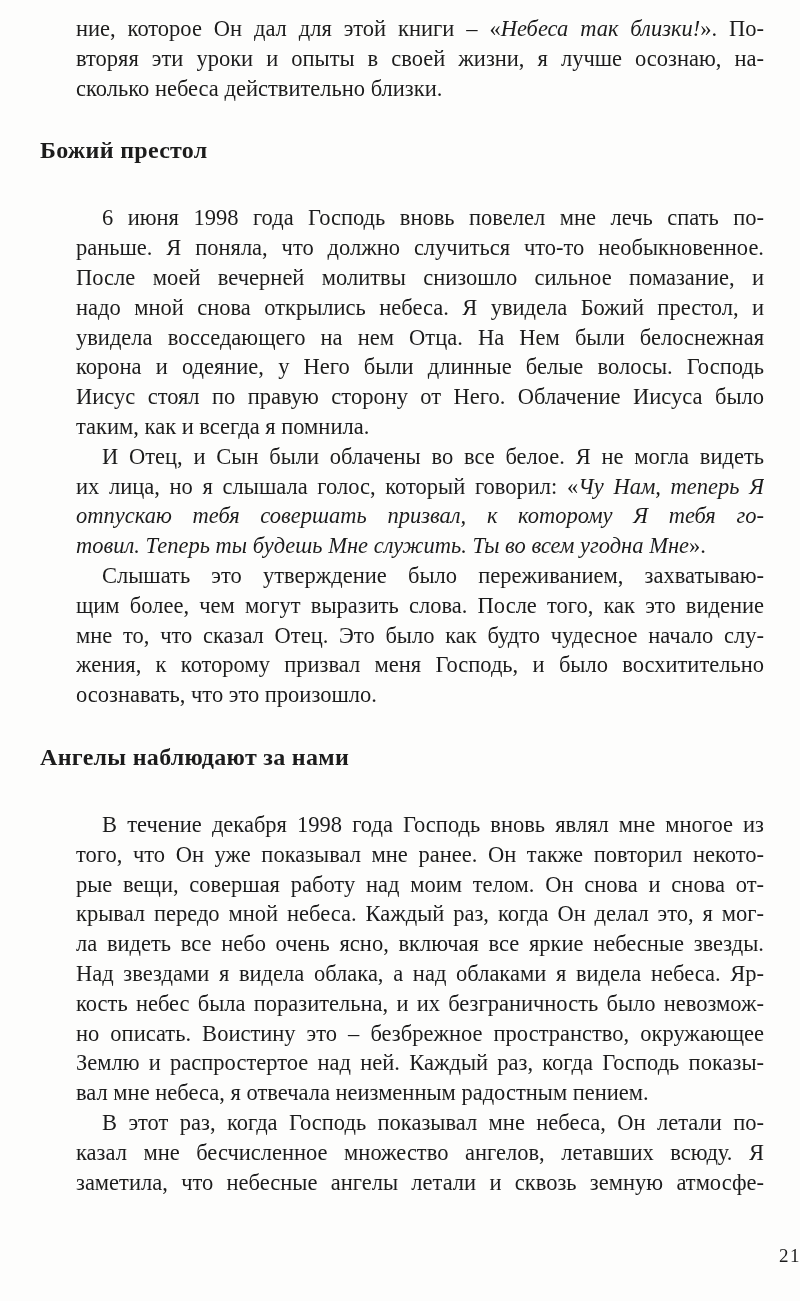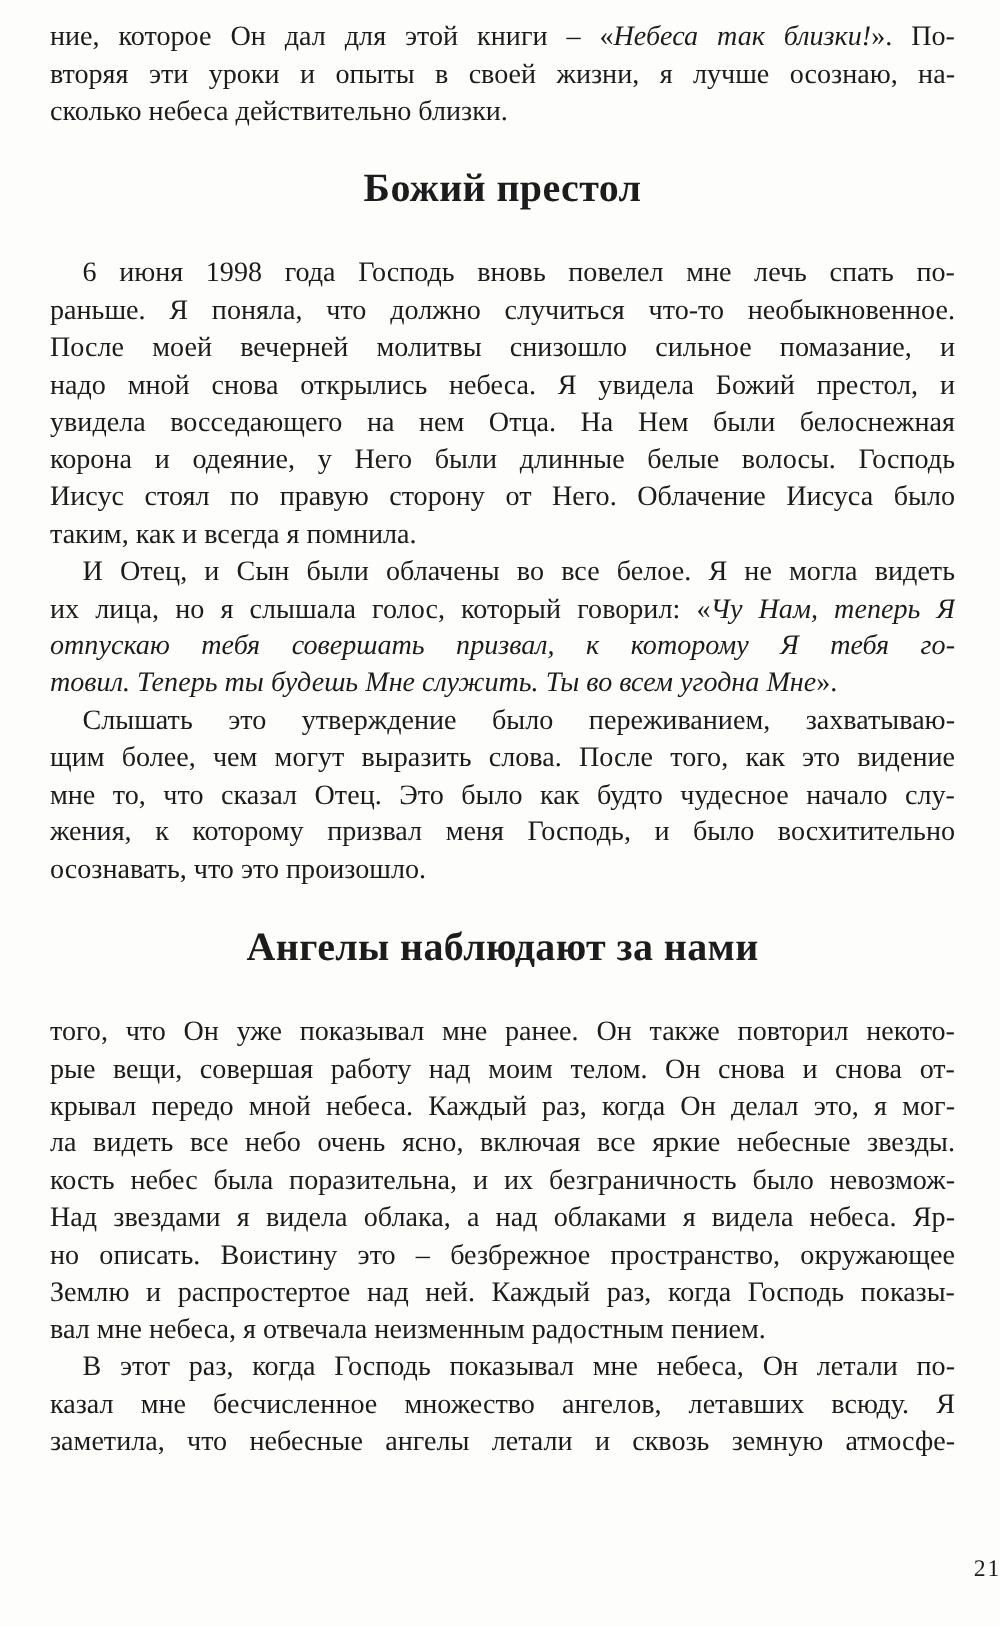--- a/index.html
+++ b/index.html
@@ -17,34 +17,34 @@
     color: #1c1c1c;
     font-family: "Liberation Serif", "DejaVu Serif", serif;
     font-size: 22.5px;
     line-height: 29.8px;
     overflow: hidden;
   }
   .text-column {
     width: 100%;
   }
   .heading {
-    font-size: 32px;
+    font-size: 24px;
     font-weight: bold;
-    text-align: center;
     line-height: 34px;
     margin: 30px 0 36px 0;
     letter-spacing: 0.3px;
   }
   .paragraph {
     margin: 0;
   }
   .line {
     max-height: 29.8px;
     overflow: hidden;
     text-align: left;
+    margin-left: 36px;
   }
   .line.fill {
     text-align: justify;
     text-align-last: justify;
   }
   .paragraph.indent .line.first {
     padding-left: 26px;
   }
   .it {
     font-style: italic;
@@ -89,26 +89,27 @@
       </div>
       <div class="paragraph indent">
         <div class="line fill first"><span>Слышать это утверждение было переживанием, захватываю-</span></div>
         <div class="line fill"><span>щим более, чем могут выразить слова. После того, как это видение</span></div>
         <div class="line fill"><span>мне то, что сказал Отец. Это было как будто чудесное начало слу-</span></div>
         <div class="line fill"><span>жения, к которому призвал меня Господь, и было восхитительно</span></div>
         <div class="line"><span>осознавать, что это произошло.</span></div>
       </div>
       <h2 class="heading">Ангелы наблюдают за нами</h2>
       <div class="paragraph indent">
+        <div class="line fill first"><span>В течение декабря 1998 года Господь вновь являл мне многое из</span></div>
         <div class="line fill"><span>того, что Он уже показывал мне ранее. Он также повторил некото-</span></div>
         <div class="line fill"><span>рые вещи, совершая работу над моим телом. Он снова и снова от-</span></div>
         <div class="line fill"><span>крывал передо мной небеса. Каждый раз, когда Он делал это, я мог-</span></div>
         <div class="line fill"><span>ла видеть все небо очень ясно, включая все яркие небесные звезды.</span></div>
+        <div class="line fill"><span>Над звездами я видела облака, а над облаками я видела небеса. Яр-</span></div>
         <div class="line fill"><span>кость небес была поразительна, и их безграничность было невозмож-</span></div>
-        <div class="line fill"><span>Над звездами я видела облака, а над облаками я видела небеса. Яр-</span></div>
         <div class="line fill"><span>но описать. Воистину это – безбрежное пространство, окружающее</span></div>
         <div class="line fill"><span>Землю и распростертое над ней. Каждый раз, когда Господь показы-</span></div>
         <div class="line"><span>вал мне небеса, я отвечала неизменным радостным пением.</span></div>
       </div>
       <div class="paragraph indent">
         <div class="line fill first"><span>В этот раз, когда Господь показывал мне небеса, Он летали по-</span></div>
         <div class="line fill"><span>казал мне бесчисленное множество ангелов, летавших всюду. Я</span></div>
         <div class="line fill"><span>заметила, что небесные ангелы летали и сквозь земную атмосфе-</span></div>
       </div>
     </div>

